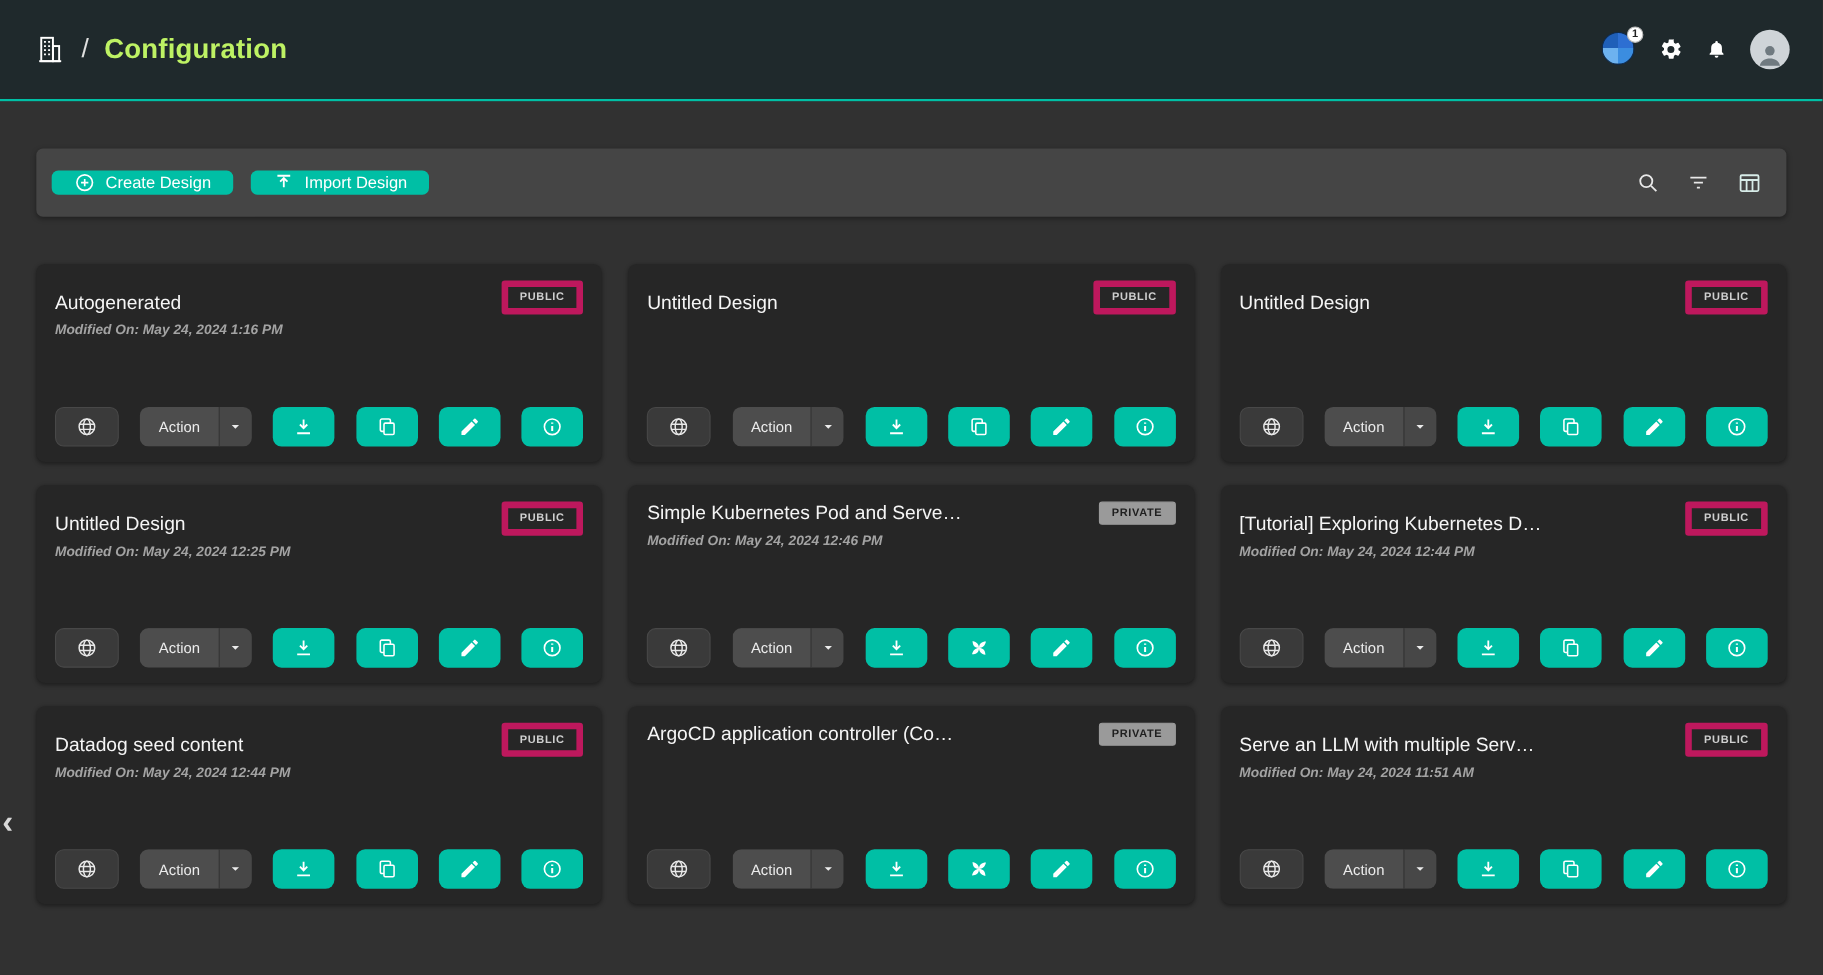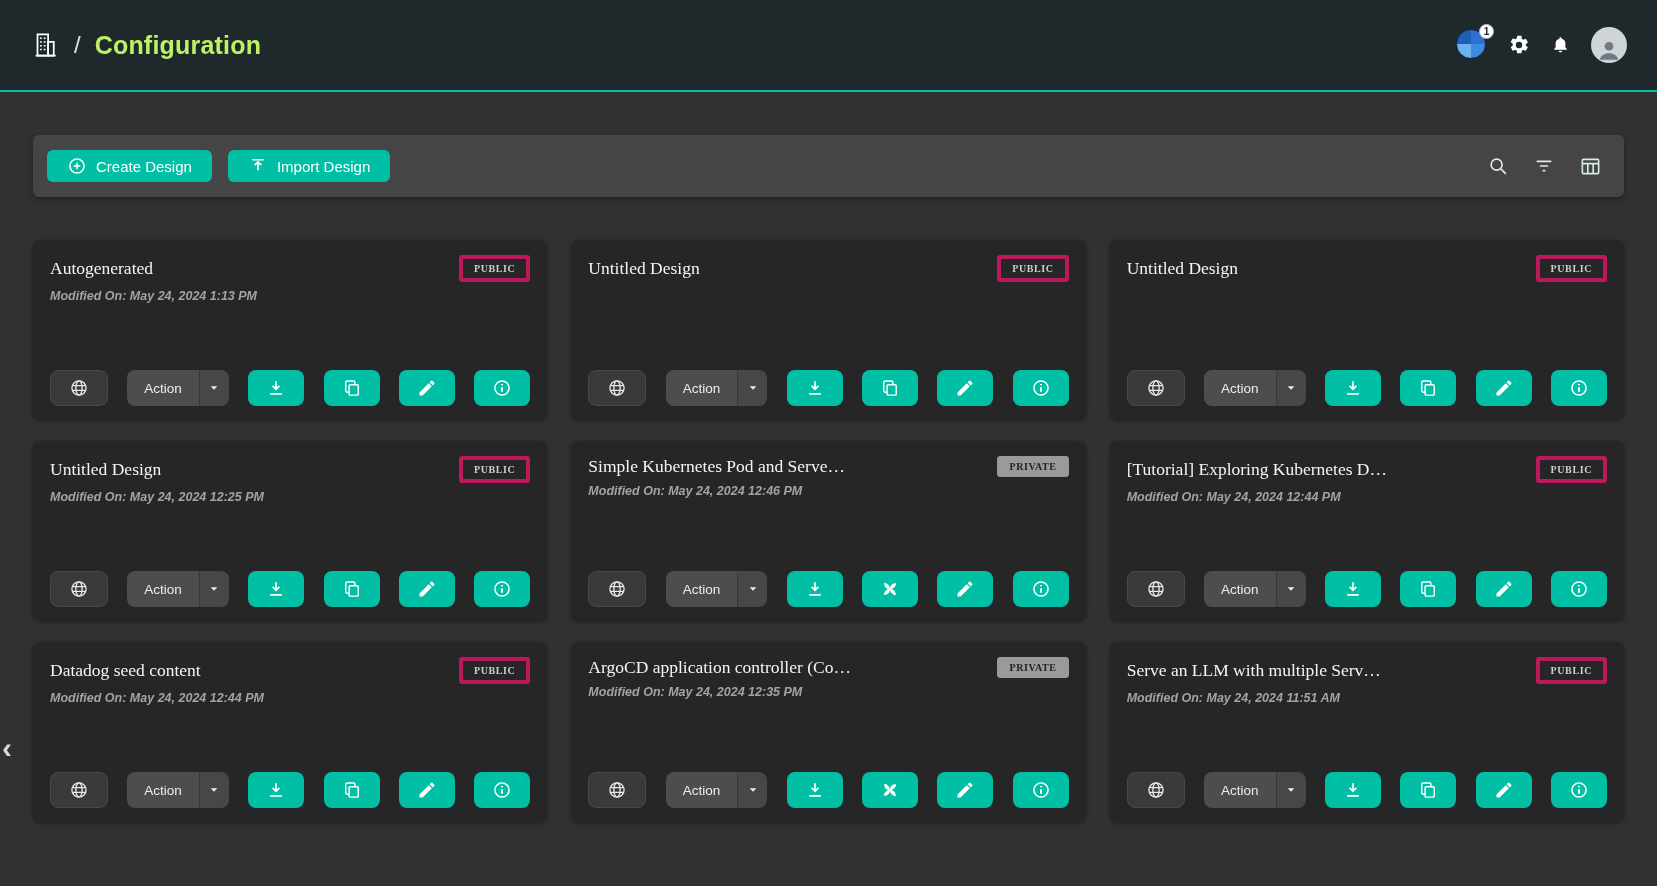--- a/index.html
+++ b/index.html
@@ -21,37 +21,37 @@
     background:#fff; color:#222; border-radius:50%; font-size:10px; font-weight:700;
     display:flex; align-items:center; justify-content:center; border:1px solid #bbb; }
   .hicon { color:#fff; display:flex; align-items:center; justify-content:center; cursor:pointer; }
   .avatar { width:36px; height:36px; border-radius:50%; background:#cfd4d8;
     display:flex; align-items:flex-end; justify-content:center; overflow:hidden; cursor:pointer; }
 
   
   .toolbar { margin:43px 33px 0; height:62px; background:#454545; border-radius:6px;
     display:flex; align-items:center; padding:0 14px; gap:16px;
     box-shadow:0 2px 5px rgba(0,0,0,.35); }
-  .btn-teal { height:32px; background:#00BFA5; border:none; border-radius:6px;
+  .btn-teal { height:22px; background:#00BFA5; border:none; border-radius:6px;
     color:#ffffff; font-family:inherit; font-size:15px; font-weight:500;
     display:flex; align-items:center; gap:9px; padding:0 20px; cursor:pointer; }
   .toolbar-right { margin-left:auto; display:flex; align-items:center; gap:24px; padding-right:8px; }
   .ticon { color:#e8e8e8; cursor:pointer; display:flex; }
 
   
   .grid { margin:43px 33px 0; display:grid; grid-template-columns:repeat(3,1fr);
     column-gap:24px; row-gap:21px; }
   .card { background:#262626; border-radius:8px; height:180px; padding:15px 17px 14px;
     display:flex; flex-direction:column; box-shadow:0 1px 4px rgba(0,0,0,.4); }
-  .card-top { display:flex; justify-content:space-between; align-items:center;font-family:Liberation Serif, serif; }
+  .card-top { display:flex; justify-content:space-between; align-items:flex-end; }
   .card-title { font-size:17.5px; font-weight:500; color:#f5f5f5; white-space:nowrap;
     overflow:hidden; text-overflow:ellipsis; padding-right:10px; }
   .badge { font-size:10px; font-weight:600; letter-spacing:.6px; padding:4px 11px;
     border-radius:3px; flex:0 0 auto; }
-  .badge.public { border:4px solid #be185d; color:#cfcfcf; background:transparent; }
+  .badge.public { border:6px solid #be185d; color:#cfcfcf; background:transparent; }
   .badge.private { border:1px solid #9a9a9a; color:#1f1f1f; background:#9a9a9a; }
   .modified { margin-top:7px; font-size:12.5px; font-style:italic; font-weight:600; color:#a3a3a3; }
   .card-actions { margin-top:auto; display:flex; align-items:center; justify-content:space-between; }
   .globe-btn { width:58px; height:36px; background:#3a3a3a; border:1px solid #484848;
     border-radius:8px; color:#e8e8e8; display:flex; align-items:center; justify-content:center; cursor:pointer; }
   .action-split { display:flex; height:36px; border-radius:8px; overflow:hidden; cursor:pointer; }
   .action-main { background:#4d4d4d; color:#ececec; font-size:13.5px; display:flex;
     align-items:center; padding:0 17px; border:none; font-family:inherit; cursor:pointer; }
   .action-caret { background:#474747; border:none; border-left:1px solid #383838; width:30px;
     color:#ececec; display:flex; align-items:center; justify-content:center; cursor:pointer; }
@@ -144,21 +144,21 @@
     </span>
   </div>
 </div>
 
 <div class="grid">
   <div class="card">
     <div class="card-top">
       <div class="card-title">Autogenerated</div>
       <div class="badge public">PUBLIC</div>
     </div>
-    <div class="modified">Modified On: May 24, 2024 1:13 PM</div>
+    <div class="modified">Modified On: May 24, 2024 1:16 PM</div>
     <div class="card-actions">
       <button class="globe-btn">
         <span style="display:flex">
           <svg class="ic" viewBox="0 0 24 24" fill="none" stroke="currentColor" stroke-width="1.6">
             <circle cx="12" cy="12" r="8.5"></circle>
             <ellipse cx="12" cy="12" rx="3.8" ry="8.5"></ellipse>
             <path d="M4 9.2h16M4 14.8h16"></path>
           </svg>
         </span>
       </button>
@@ -568,21 +568,20 @@
         </span>
       </button>
     </div>
   </div>
 
   <div class="card">
     <div class="card-top">
       <div class="card-title">ArgoCD application controller (Co…</div>
       <div class="badge private">PRIVATE</div>
     </div>
-    <div class="modified">Modified On: May 24, 2024 12:35 PM</div>
     <div class="card-actions">
       <button class="globe-btn">
         <span style="display:flex">
           <svg class="ic" viewBox="0 0 24 24" fill="none" stroke="currentColor" stroke-width="1.6">
             <circle cx="12" cy="12" r="8.5"></circle>
             <ellipse cx="12" cy="12" rx="3.8" ry="8.5"></ellipse>
             <path d="M4 9.2h16M4 14.8h16"></path>
           </svg>
         </span>
       </button>

